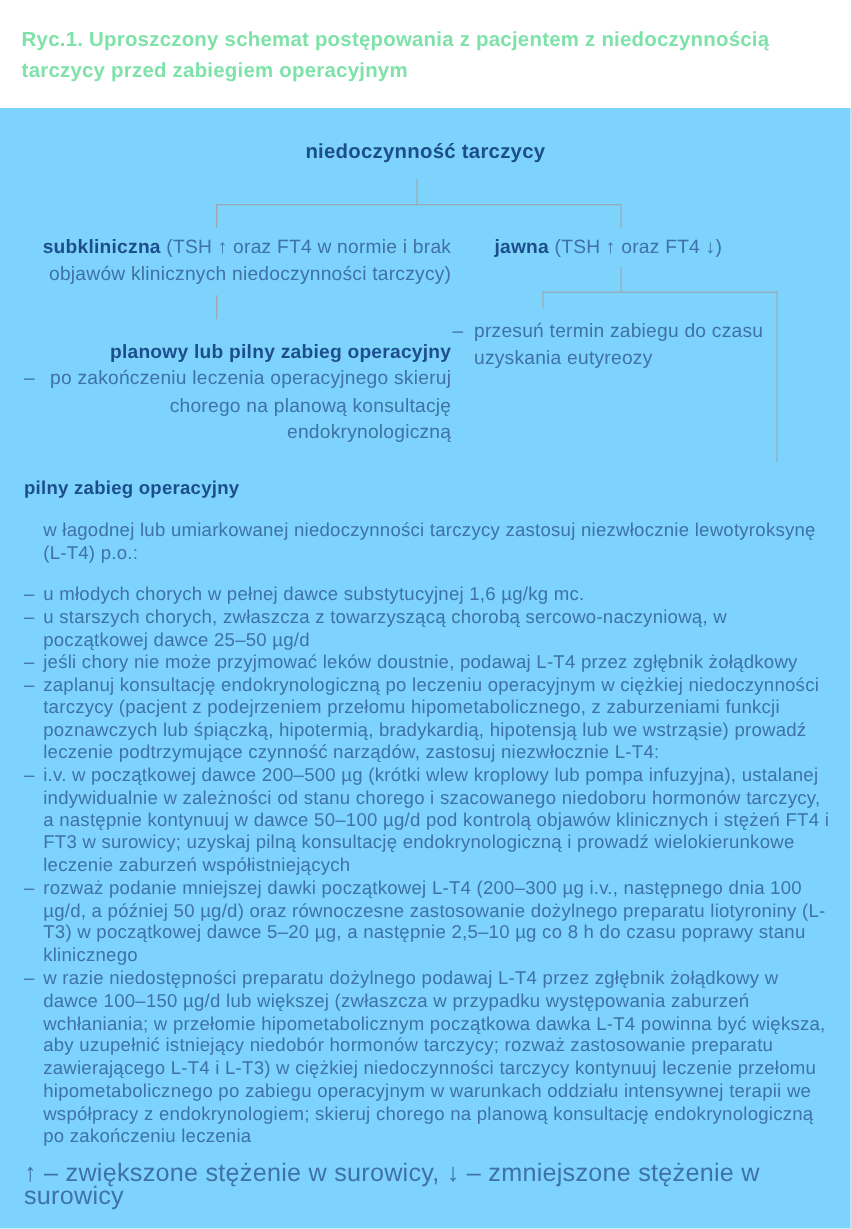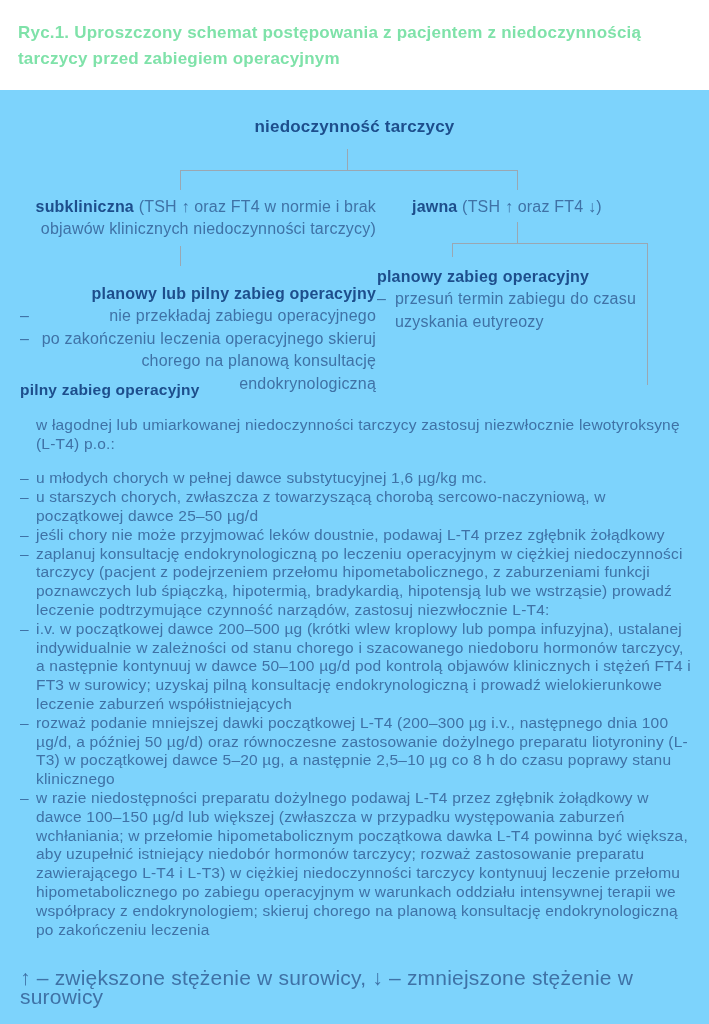--- a/index.html
+++ b/index.html
@@ -39,21 +39,21 @@
     text-align:center;
     color:#1d4e8c;font-weight:bold;
     font-size:17px;letter-spacing:0.2px;
   }
   .box{position:absolute;color:#3f72a6;font-size:16px;line-height:22.4px;letter-spacing:0.2px;}
   ul.dash{list-style:none;margin:0;padding:0;}
   ul.dash li{position:relative;padding-left:18px;}
   ul.dash li::before{content:"–";position:absolute;left:0;top:0;}
   
   .urgent{
-    position:absolute;left:20px;top:291px;width:676px;
+    position:absolute;left:20px;top:309px;width:676px;
     color:#3f72a6;font-size:15.5px;line-height:18.8px;
     letter-spacing:0.2px;
   }
   .urgent .box-title{font-size:15.5px;}
   .urgent p{margin:16px;}
   .urgent ul.dash li{padding-left:16px;}
   .legend{
     position:absolute;left:20px;top:879px;width:660px;
     color:#3f72a6;font-size:21px;line-height:18.8px;
     letter-spacing:0.2px;
@@ -84,27 +84,25 @@
       <span class="bold-term">subkliniczna</span><span> (TSH ↑ oraz FT4 w normie i brak objawów klinicznych niedoczynności tarczycy)</span>
     </div>
 
     <div class="fc-text" style="left:412px;top:106px;width:260px;">
       <span class="bold-term">jawna</span><span> (TSH ↑ oraz FT4 ↓)</span>
     </div>
 
     <div class="box" style="left:20px;top:193px;width:356px;text-align:right;">
       <div class="box-title">planowy lub pilny zabieg operacyjny</div>
       <ul class="dash">
-        <li>nie przekładaj zabiegu operacyjnego</li>
         <li>po zakończeniu leczenia operacyjnego skieruj chorego na planową konsultację endokrynologiczną</li>
       </ul>
     </div>
 
     <div class="box" style="left:377px;top:176px;width:300px;">
-      <div class="box-title">planowy zabieg operacyjny</div>
       <ul class="dash">
         <li>przesuń termin zabiegu do czasu uzyskania eutyreozy</li>
       </ul>
     </div>
 
     <div class="urgent">
       <div class="box-title">pilny zabieg operacyjny</div>
       <p>w łagodnej lub umiarkowanej niedoczynności tarczycy zastosuj niezwłocznie lewotyroksynę (L-T4) p.o.:</p>
       <ul class="dash">
         <li>u młodych chorych w pełnej dawce substytucyjnej 1,6 µg/kg mc.</li>

